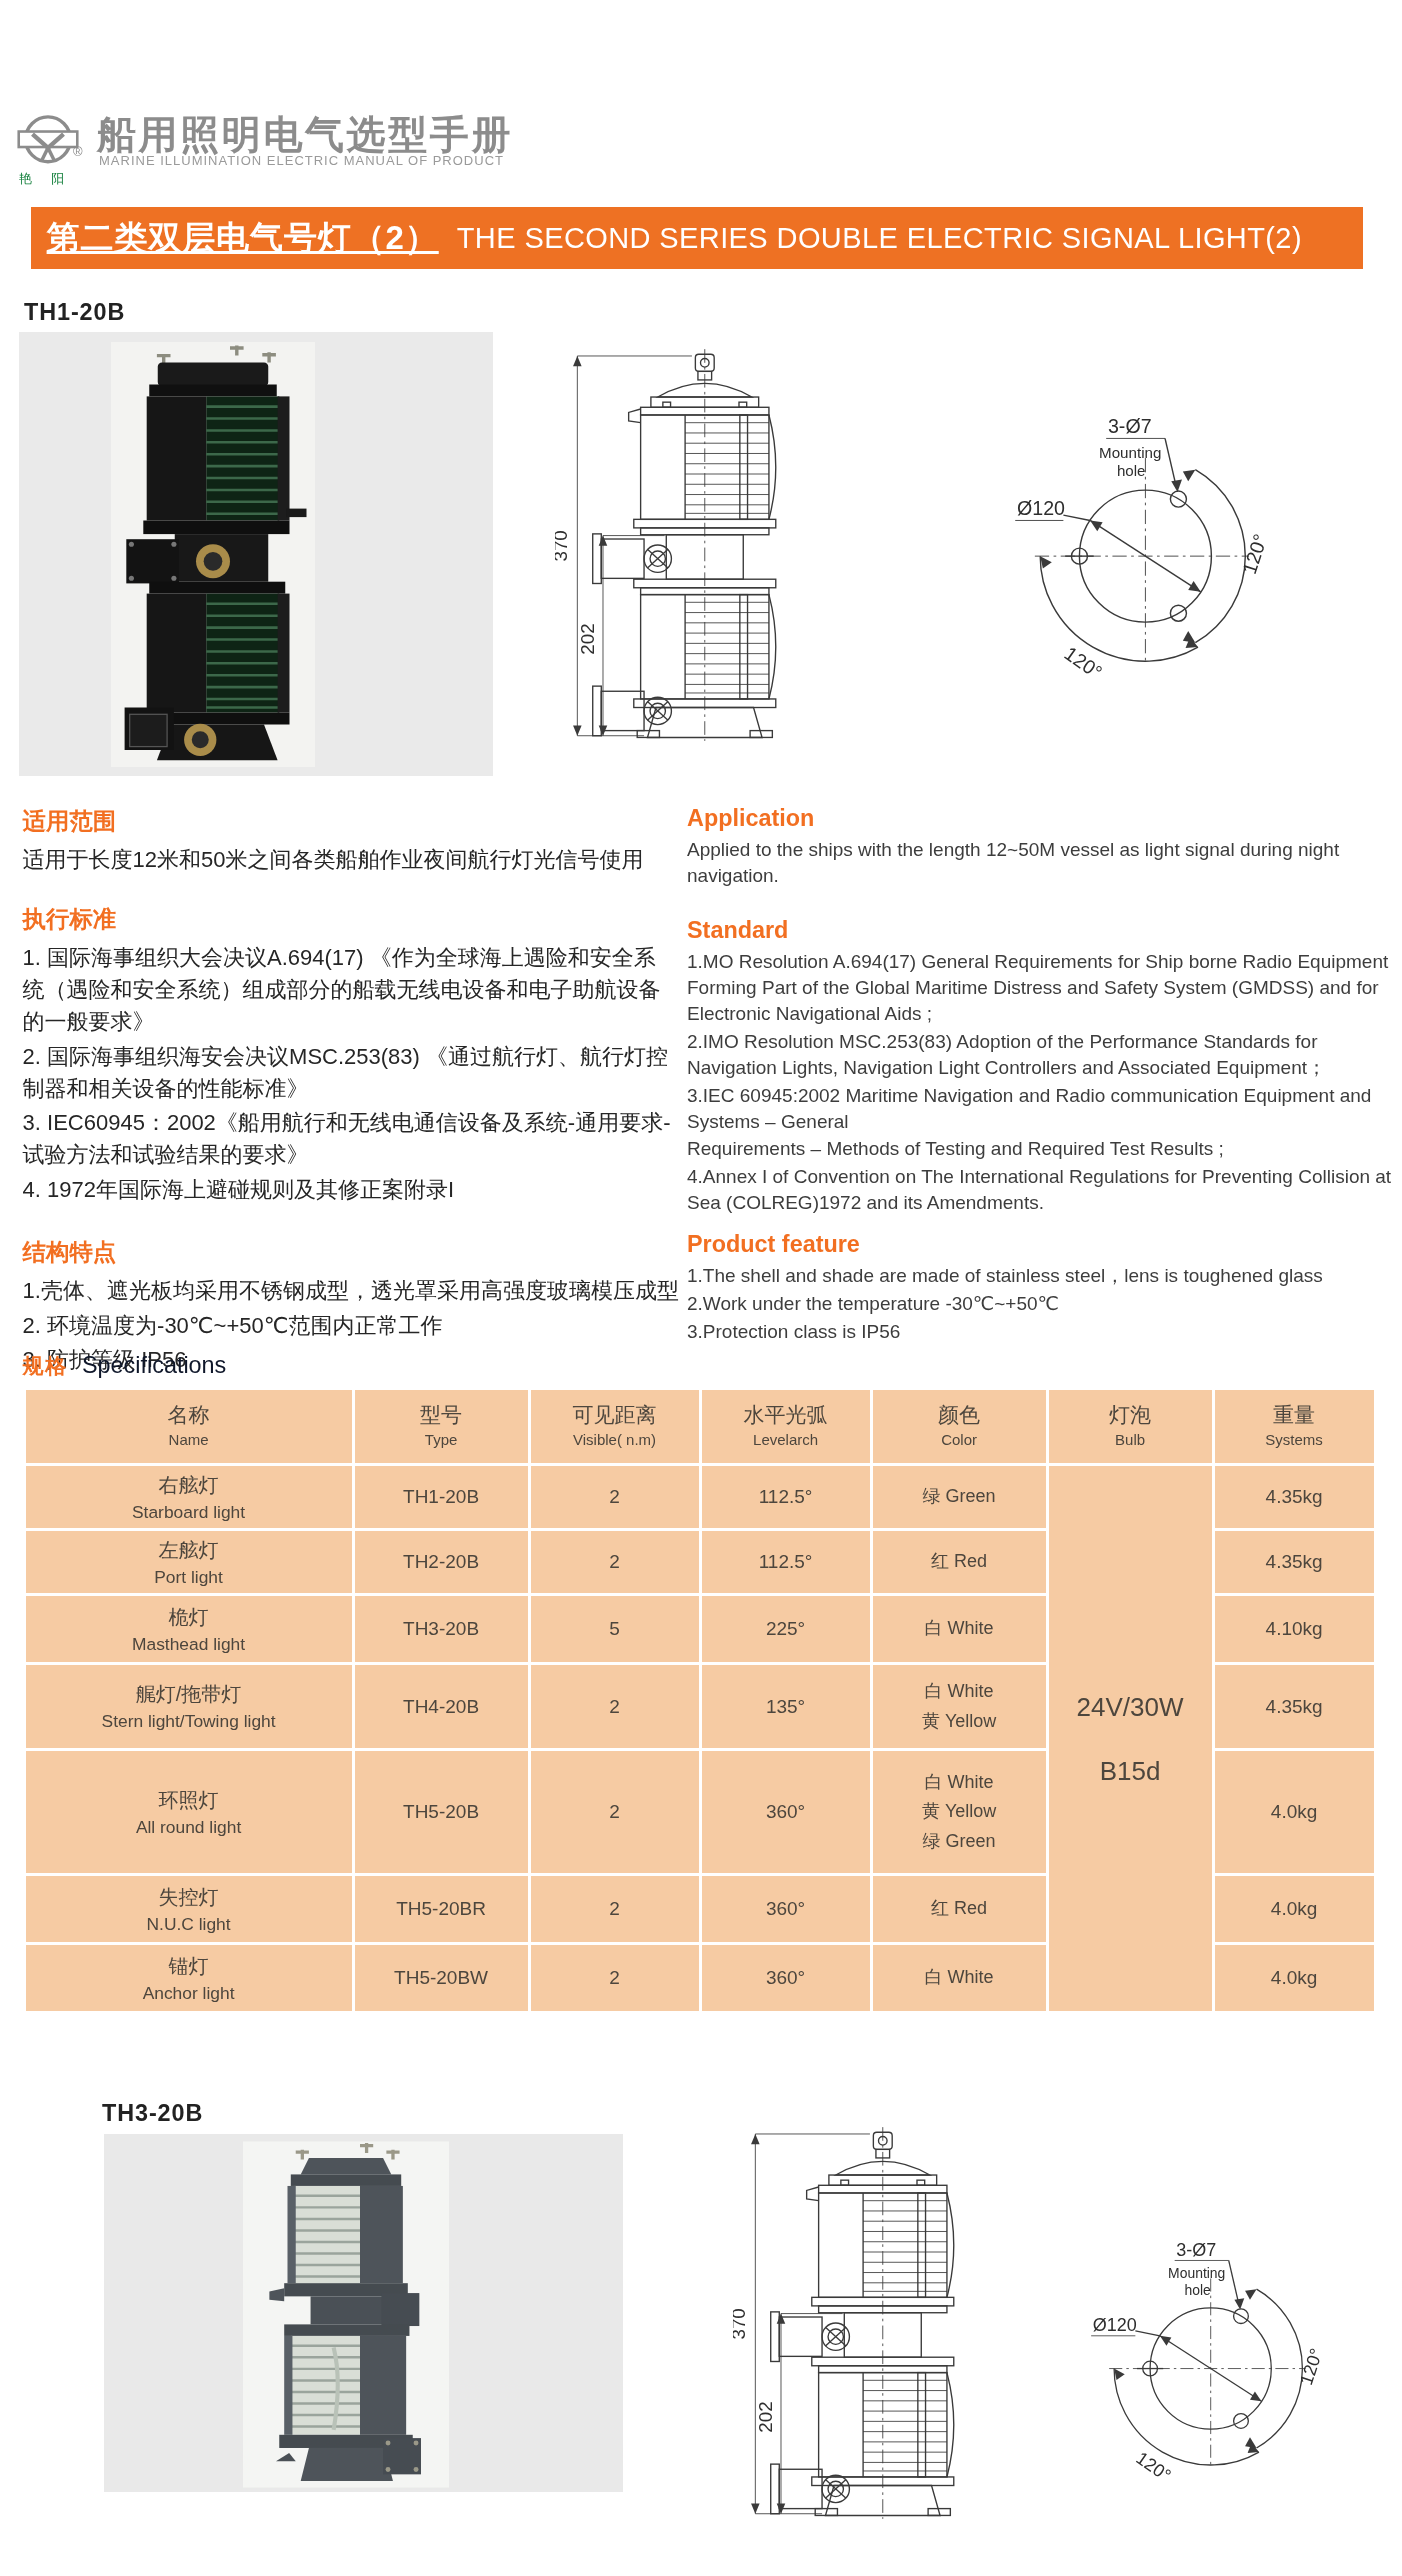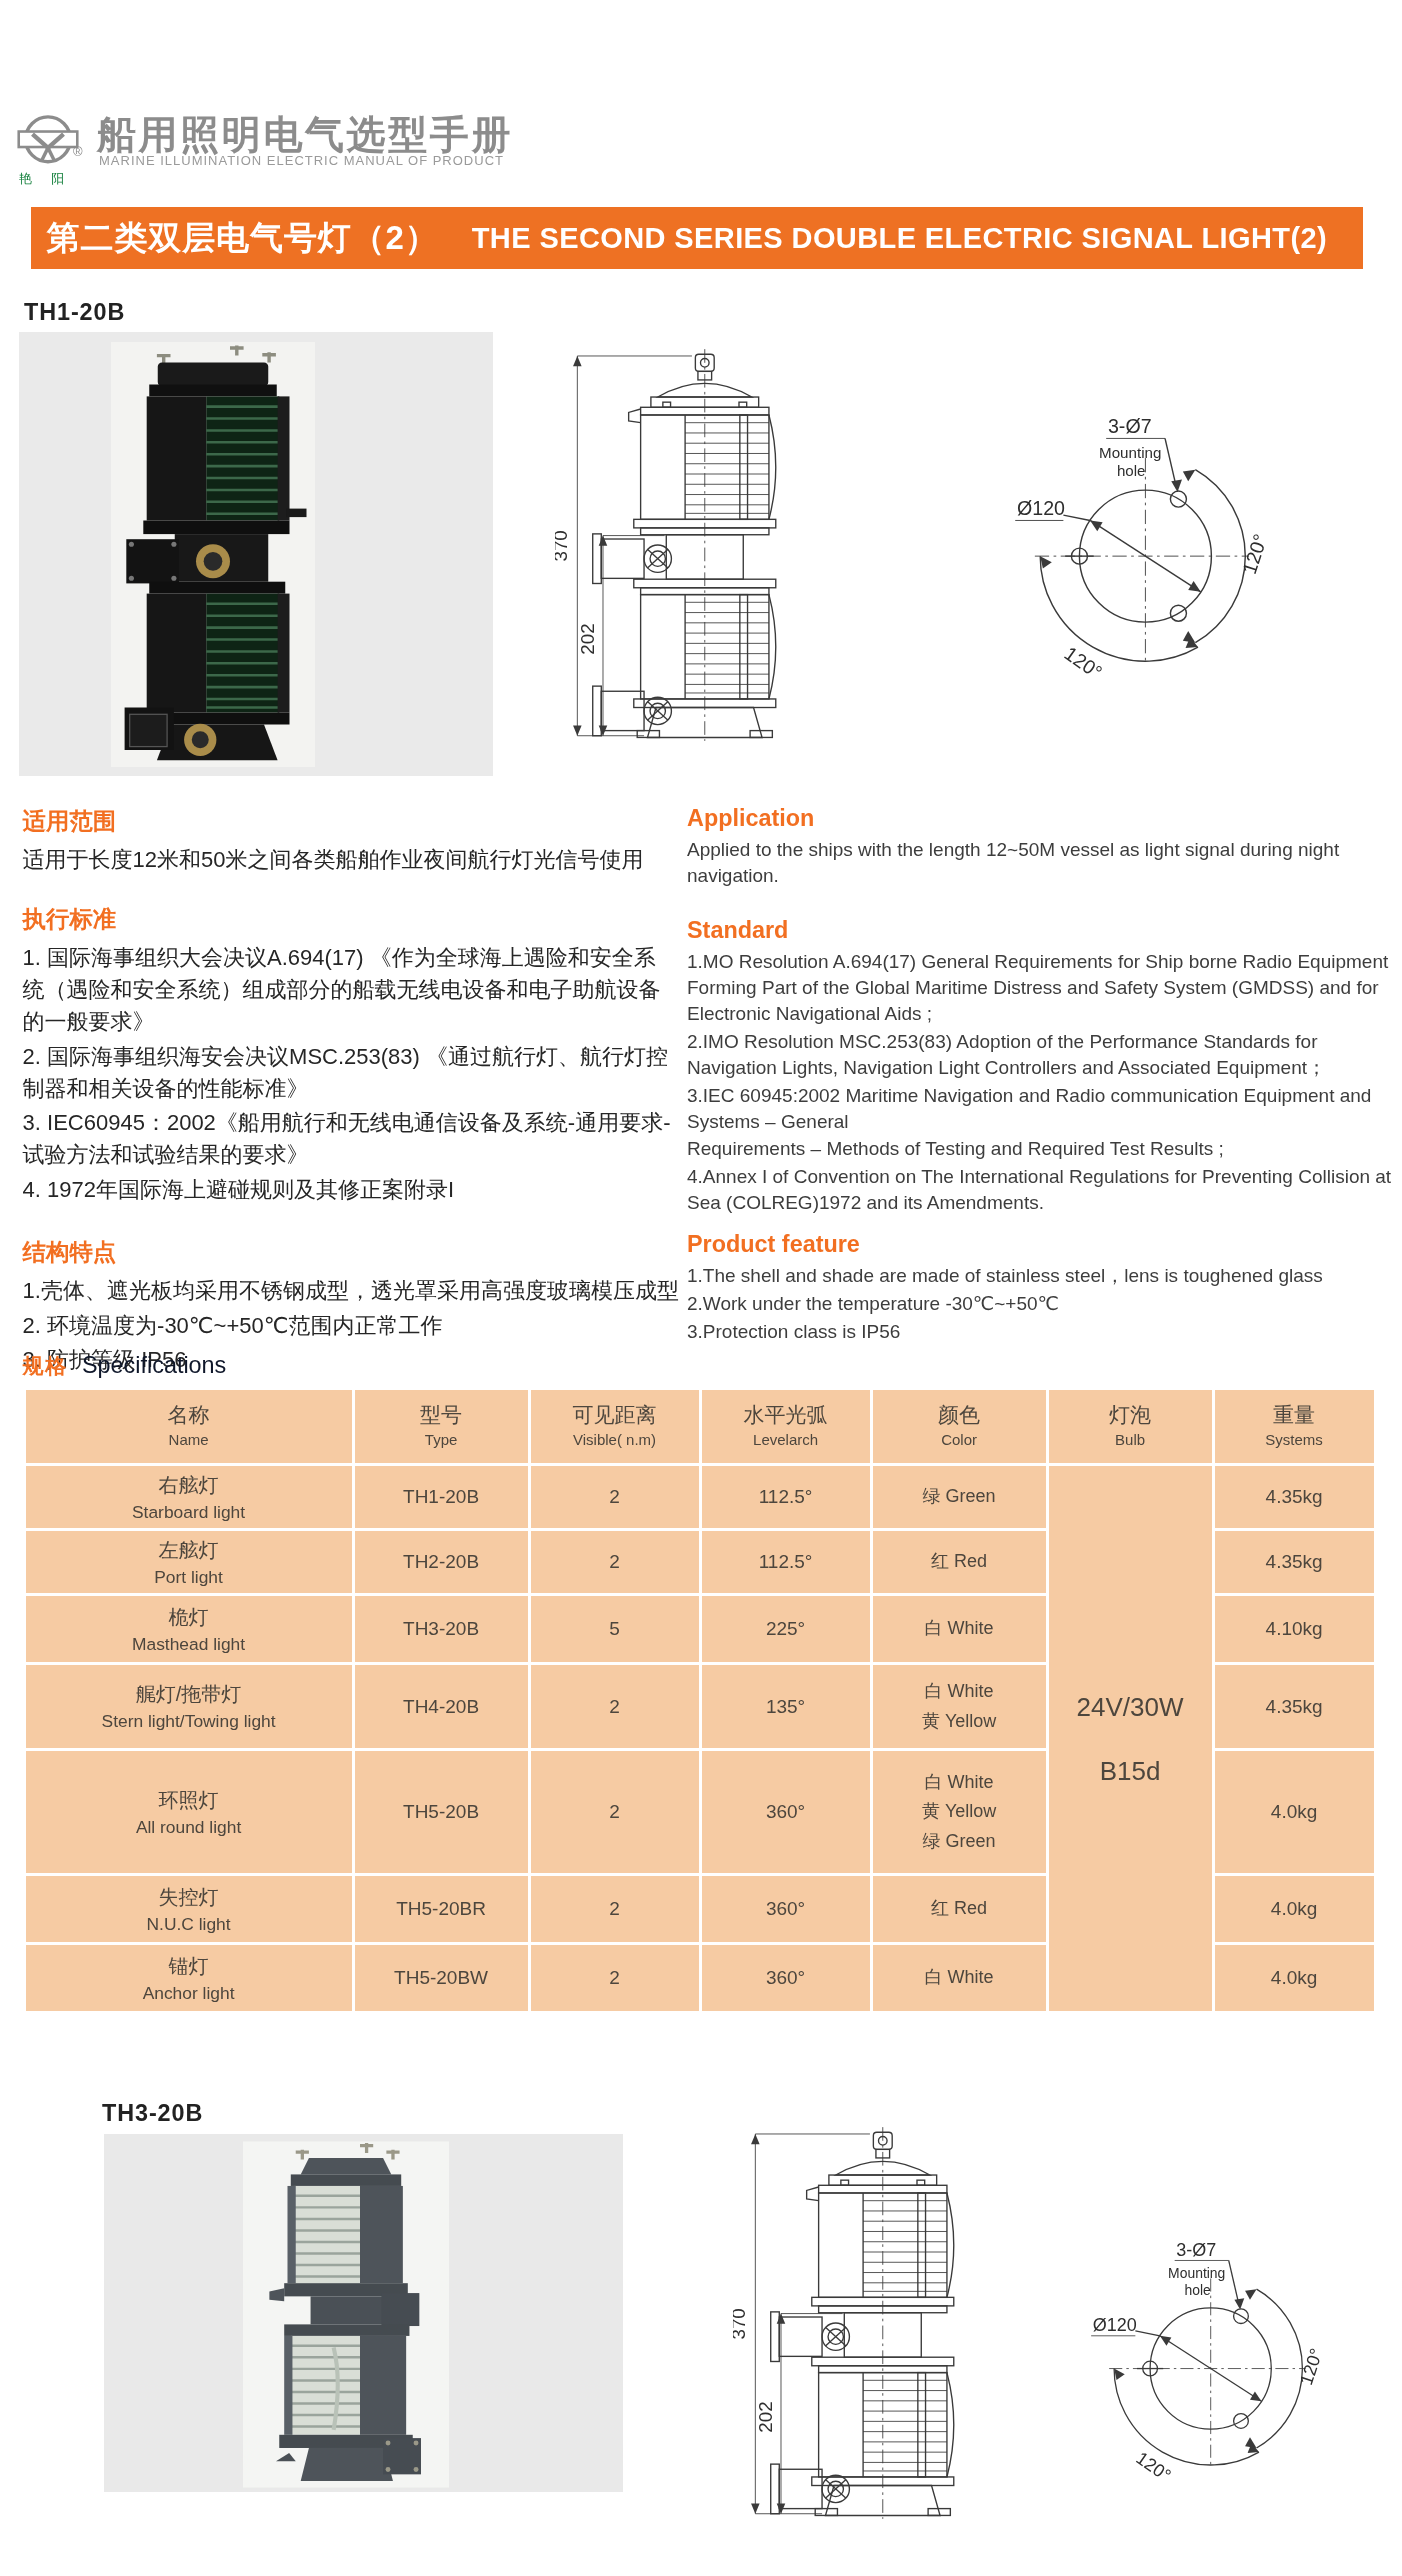--- a/index.html
+++ b/index.html
@@ -8,22 +8,22 @@
 
   
   .brand-cn{position:absolute;left:97px;top:108px;font-size:39px;font-weight:bold;color:#8c8c8c;letter-spacing:2.6px;}
   .brand-en{position:absolute;left:99px;top:153px;font-size:13px;color:#9a9a9a;letter-spacing:1px;}
   .logo-cn{position:absolute;left:19px;top:170px;font-size:13px;color:#15803d;letter-spacing:7.8px;}
   .logo-reg{position:absolute;left:73px;top:144px;font-size:13px;color:#8c8c8c;}
 
   
   .banner{position:absolute;left:31px;top:207px;width:1332px;height:62px;background:#ee7123;
           display:flex;align-items:center;color:#fff;}
-  .banner .cn{font-size:33px;font-weight:bold;margin-left:15.6px;letter-spacing:0.9px;}
-  .banner .en{font-size:29px;font-weight:bold;margin-left:33px;letter-spacing:0.4px;text-align:center;}
+  .banner .cn{font-size:33px;font-weight:bold;margin-left:15.6px;letter-spacing:0.9px;text-decoration:underline;}
+  .banner .en{font-size:29px;font-weight:normal;margin-left:18px;letter-spacing:0.4px;text-align:center;}
 
   .model-label{position:absolute;font-size:23.4px;font-weight:bold;color:#222;letter-spacing:0.9px;}
   .photo-panel{position:absolute;background:#eaeaea;}
 
   
   .h-orange{font-size:23.4px;font-weight:bold;color:#f26f21;}
   .zh-body{font-size:22px;color:#262626;line-height:32px;}
   .zh-body p{margin:0 0 2.6px 0;}
   .en-body{font-size:19px;color:#3d3d3d;line-height:26px;}
   .en-body p{margin:0 0 1.7px 0;}

